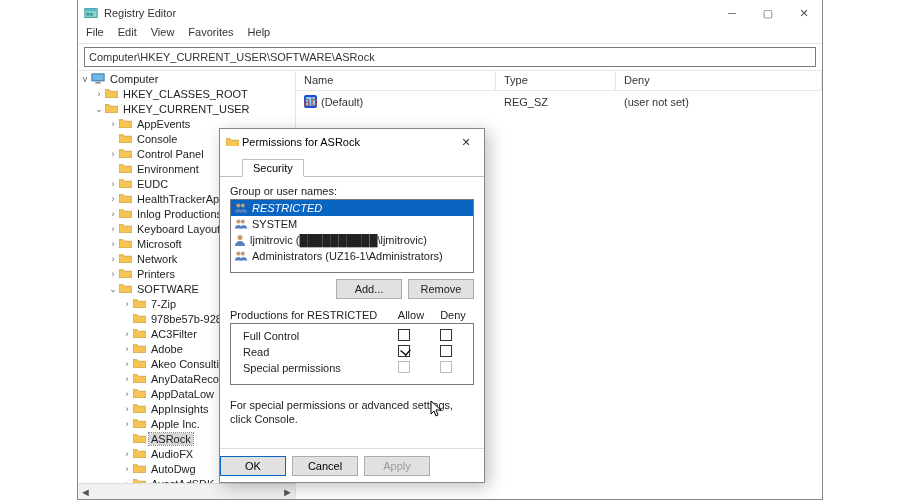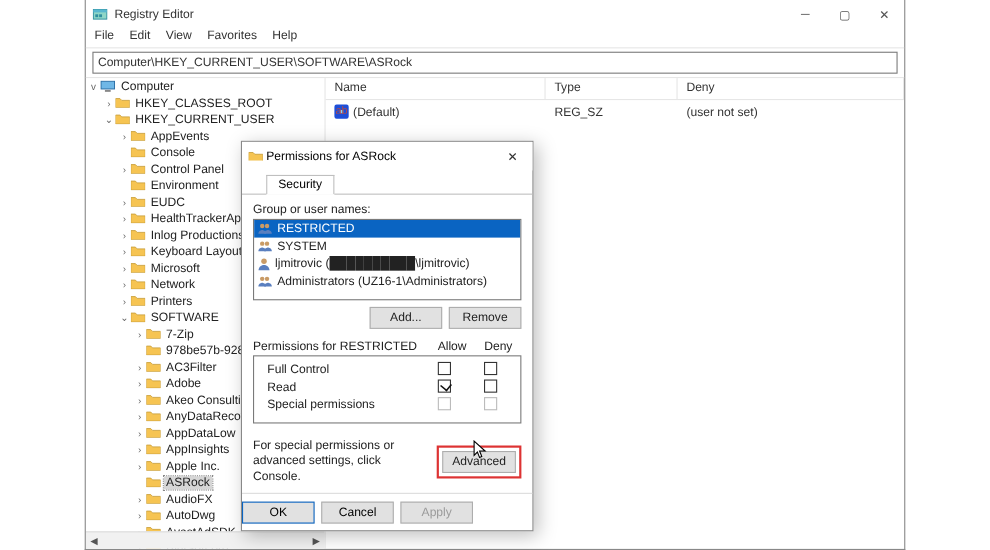--- a/index.html
+++ b/index.html
@@ -20,32 +20,32 @@
   .tree-row .label { padding: 0 2px; }
   .tree-row.selected .label { background: #d6d6d6; outline: 1px dotted #888; }
   .folder-icon { width: 13px; height: 11px; margin-right: 3px; display:inline-block; }
   .folder-icon svg { display:block; }
   .pc-icon { width:14px; height:11px; margin-right:3px; display:inline-block; }
   .listhdr { display: flex; height: 20px; border-bottom: 1px solid #e6e6e6; }
   .listhdr > div { padding: 3px 8px; color: #333; border-right: 1px solid #e6e6e6; }
   .listpane { flex: 1; display: flex; flex-direction: column; }
   .listrow { display: flex; padding: 2px 0; align-items:center; }
   .listrow > div { padding: 2px 8px; color: #333; }
-  .ab-icon { width:13px; height:13px; border:5px solid #1d4ed8; border-radius:2px; display:inline-flex; align-items:center; justify-content:center; color:#b04a4a; font-size:10px; margin-right:4px; background:#7dd3fc; }
+  .ab-icon { width:13px; height:13px; border:2px solid #1d4ed8; border-radius:2px; display:inline-flex; align-items:center; justify-content:center; color:#b04a4a; font-size:13px; margin-right:4px; background:#7dd3fc; }
   .hscroll { height: 16px; background: #f1f1f1; border-top: 1px solid #dcdcdc; display:flex; align-items:center; justify-content:space-between; padding:0 2px; color:#555; font-size:9px; }
   
   .dialog { position: absolute; left: 219px; top: 128px; width: 266px; height: 355px; background: #fff; border: 1px solid #888; box-shadow: 4px 4px 16px rgba(0,0,0,.25); display:flex; flex-direction:column; }
   .dlg-title { height: 26px; display:flex; align-items:center; padding-left:6px; background:#fff; }
   .dlg-close { margin-left:auto; width:36px; height:26px; display:flex; align-items:center; justify-content:center; color:#333; }
   .tabstrip { height: 22px; display:flex; align-items:flex-end; padding-left:22px; border-bottom:1px solid #bfbfbf; }
   .tab { border:1px solid #bfbfbf; border-bottom:1px solid #fff; background:#fff; padding:2px 10px; position:relative; top:1px; }
   .dlg-body { flex:1; padding: 8px 10px 6px 10px; color:#222; }
   .listbox { border:1px solid #7a7a7a; height: 74px; overflow:hidden; margin-top:2px; }
   .lb-row { display:flex; align-items:center; height:16px; padding:0 3px; gap:4px; }
-  .lb-row.sel { background:#0a64c2; color:#fff; }
+  .lb-row.sel { background:#0a64c2; color:#fff;font-style:italic; }
   .grp-icon { width:14px; height:12px; }
   .usr-icon { width:12px; height:12px; }
   .btnrow { display:flex; justify-content:flex-end; gap:6px; margin-top:6px; }
   .wbtn { min-width:66px; height:20px; border:1px solid #adadad; background:#e1e1e1; display:inline-flex; align-items:center; justify-content:center; padding:0 8px; cursor:default; }
   .wbtn.primary { border-color:#0a64c2; }
   .wbtn.disabled { color:#9a9a9a; }
   .permbox { border:1px solid #7a7a7a; margin-top:2px; padding:4px 6px 8px 6px; }
   .perm-hdr { display:flex; font-weight:normal; }
   .perm-hdr > div:nth-child(1){ flex:1;}
   .perm-hdr > div:nth-child(2){ width:42px; text-align:center;}
@@ -432,21 +432,21 @@
               </svg></span>
       <span>Administrators (UZ16-1\Administrators)</span>
           </div>
         </div>
       <div class="btnrow">
         <span class="wbtn">Add...</span>
         <span class="wbtn">Remove</span>
       </div>
 
       <div class="perm-hdr" style="margin-top:10px;">
-        <div>Permissions for RESTRICTED</div>
+        <div>Productions for RESTRICTED</div>
         <div>Allow</div>
         <div>Deny</div>
       </div>
       <div class="permbox" id="permbox">
           <div class="perm-row">
       <div>Full Control</div>
       <div><span class="cb  "></span></div>
       <div><span class="cb  "></span></div>
     </div>
           <div class="perm-row">
@@ -456,23 +456,20 @@
     </div>
           <div class="perm-row">
       <div>Special permissions</div>
       <div><span class="cb dis "></span></div>
       <div><span class="cb dis "></span></div>
     </div>
         </div>
 
       <div class="adv-block">
         <div class="adv-text">For special permissions or advanced settings, click Console.</div>
-        <span class="adv-wrap">
-          <span class="wbtn">Advanced</span>
-        </span>
       </div>
     </div>
     <div class="footer">
       <span class="wbtn primary">OK</span>
       <span class="wbtn">Cancel</span>
       <span class="wbtn disabled">Apply</span>
     </div>
     <span class="cursor" style="left:210px; top:271px;">
       <svg viewBox="0 0 14 18">
           <path d="M1 1l0 13 3-3 2 5 2-1-2-5 5 0z" fill="#fff" stroke="#000"></path>

